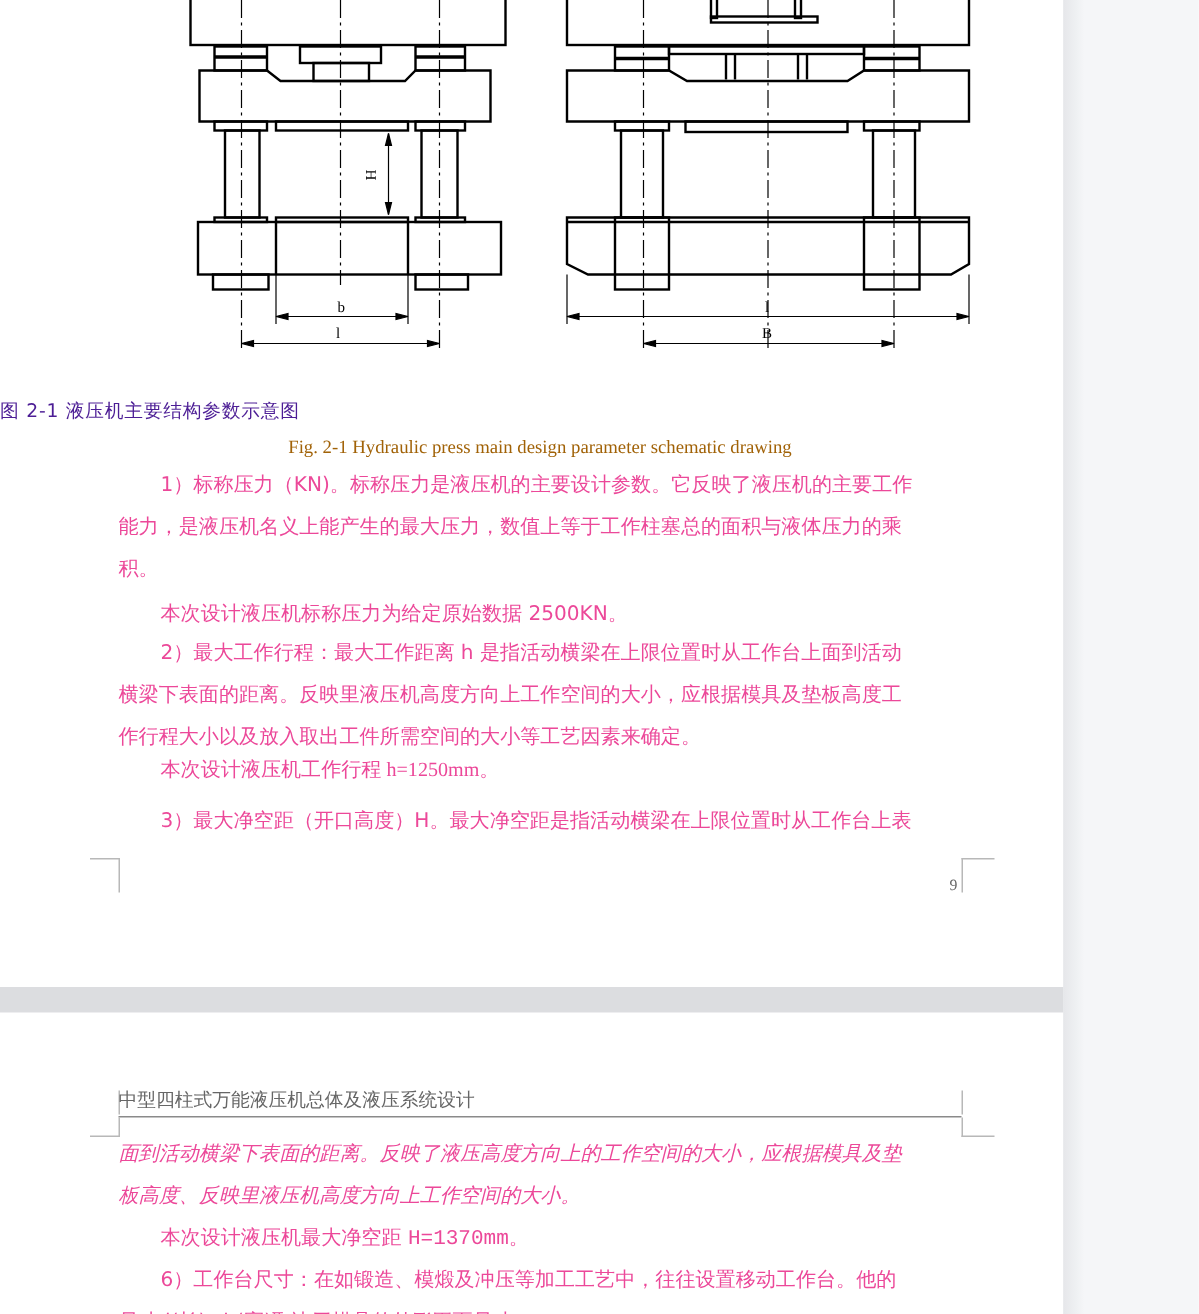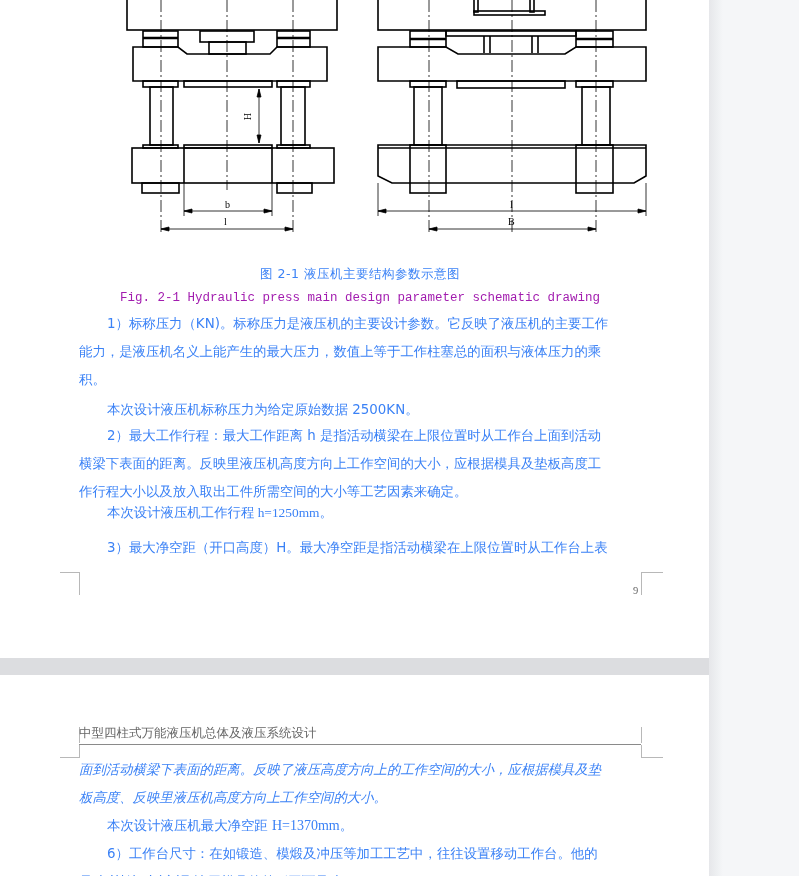--- a/index.html
+++ b/index.html
@@ -9,30 +9,30 @@
     font-family: "DejaVu Sans", "Liberation Sans", sans-serif;
   }
   .viewport { position: absolute; left: 0; top: 0; width: 709px; height: 876px; background: #dcdde0; overflow: hidden; }
   .right-pane { position: absolute; left: 709px; top: 0; width: 90px; height: 876px;
     background: linear-gradient(to right, #e6e7ea 0px, #eef0f2 8px, #f5f6f8 14px); }
   .page { position: absolute; left: 0; width: 709px; background: #ffffff; }
   .page1 { top: -60px; height: 718px; }
   .page2 { top: 675px; height: 400px; }
 
   .drawing { position: absolute; left: 0; top: 0; }
-  .caption-cn { position: absolute; left: 0; width: 720px; text-align: center; top: 326px;
-    font-size: 12.5px; color: #3b82f6; letter-spacing: 0.5px; }
+  .caption-cn { position: absolute; left: 0; width: 720px; top: 326px;
+    font-size: 12.5px; color: #4c1d95; letter-spacing: 0.5px; }
   .caption-en { position: absolute; left: 0; width: 720px; text-align: center; top: 351px;
-    font-family: Liberation Mono, monospace; font-size: 12.5px; color: #a21caf; }
+    font-family: Liberation Serif, serif; font-size: 12.5px; color: #a16207; }
 
-  .para { position: absolute; left: 79px; width: 564px; font-size: 13.4px; line-height: 28px; color: #3b82f6;
+  .para { position: absolute; left: 79px; width: 564px; font-size: 13.4px; line-height: 28px; color: #ec4899;
     text-align: justify; text-align-last: left; margin: 0; }
   .indent { text-indent: 28px; }
   .line { display: block; white-space: nowrap; }
-  .serif-num { font-family: Liberation Serif, serif; font-size: 14px; }
+  .serif-num { font-family: Liberation Mono, monospace; font-size: 14px; }
 
   .corner { position: absolute; border-color: #b8b8b8; border-style: solid; border-width: 0; }
   .page-num { position: absolute; font-size: 10.5px; color: #666; font-family: "Liberation Serif", serif; }
 
   .header-text { position: absolute; left: 79px; width: 564px; top: 50px;
     font-size: 12.5px; color: #666; }
   .header-rule { position: absolute; left: 79px; width: 562px; top: 69px; height: 0; border-top: 1px solid #8a8a8a; }
 </style>
 </head>
 <body>

